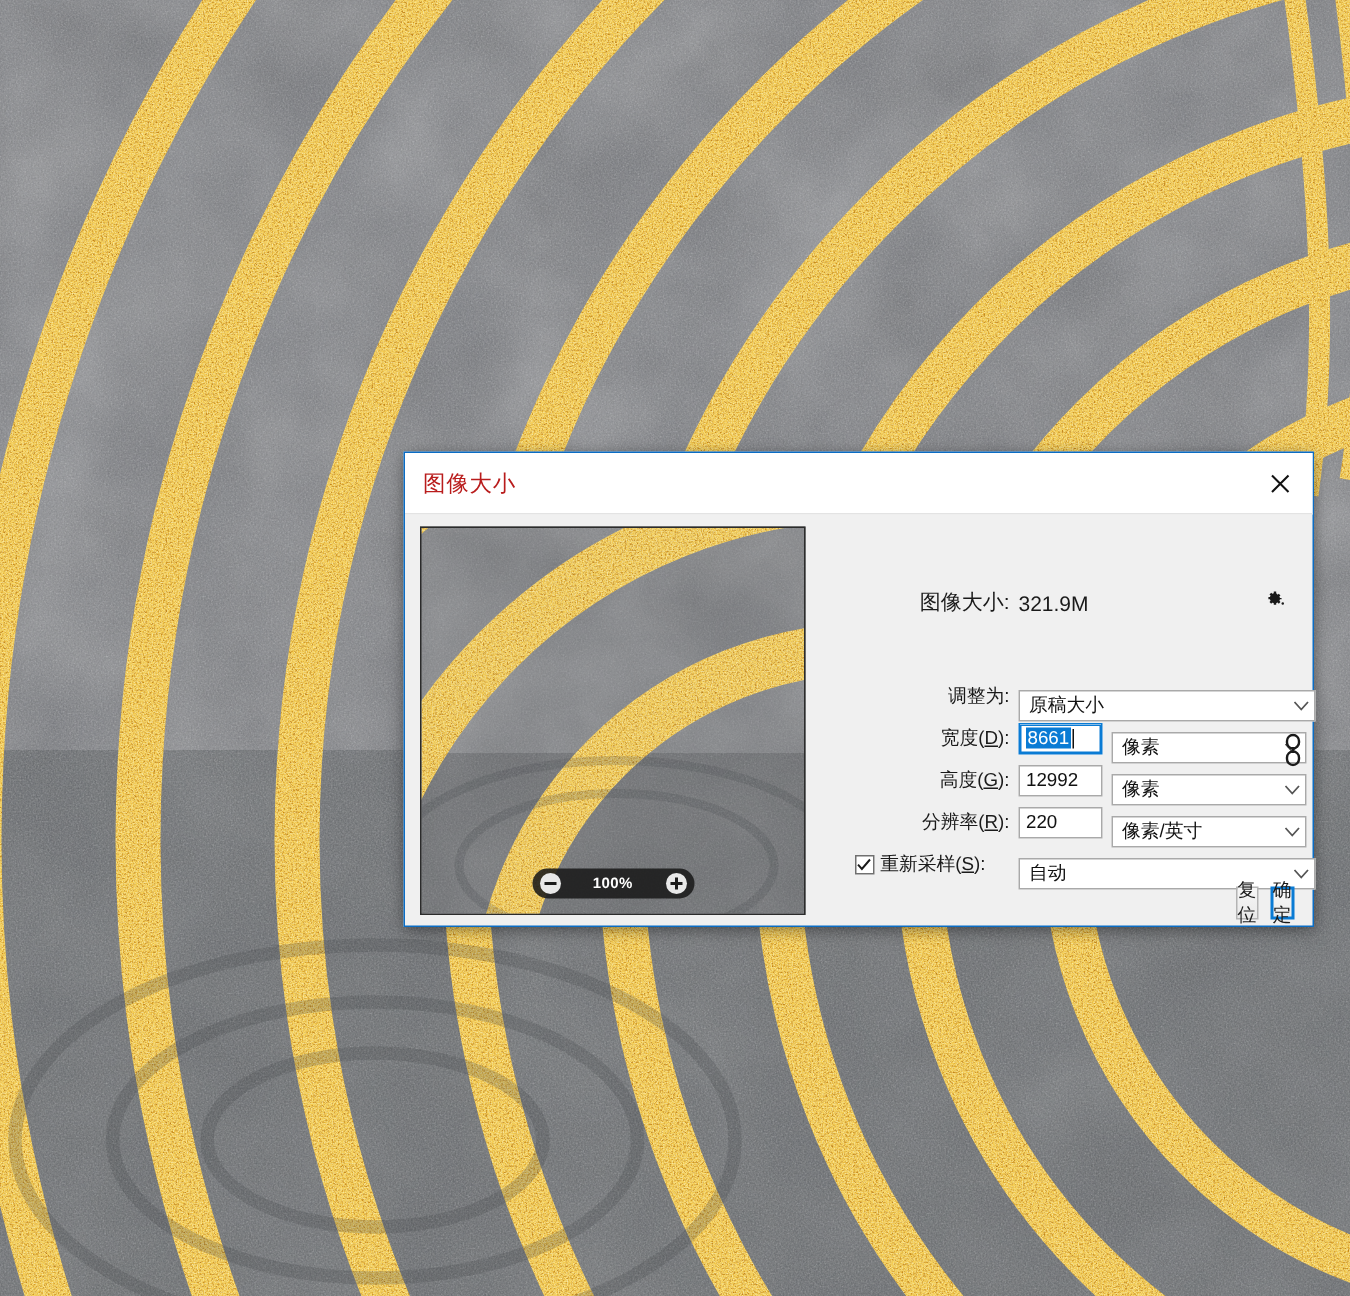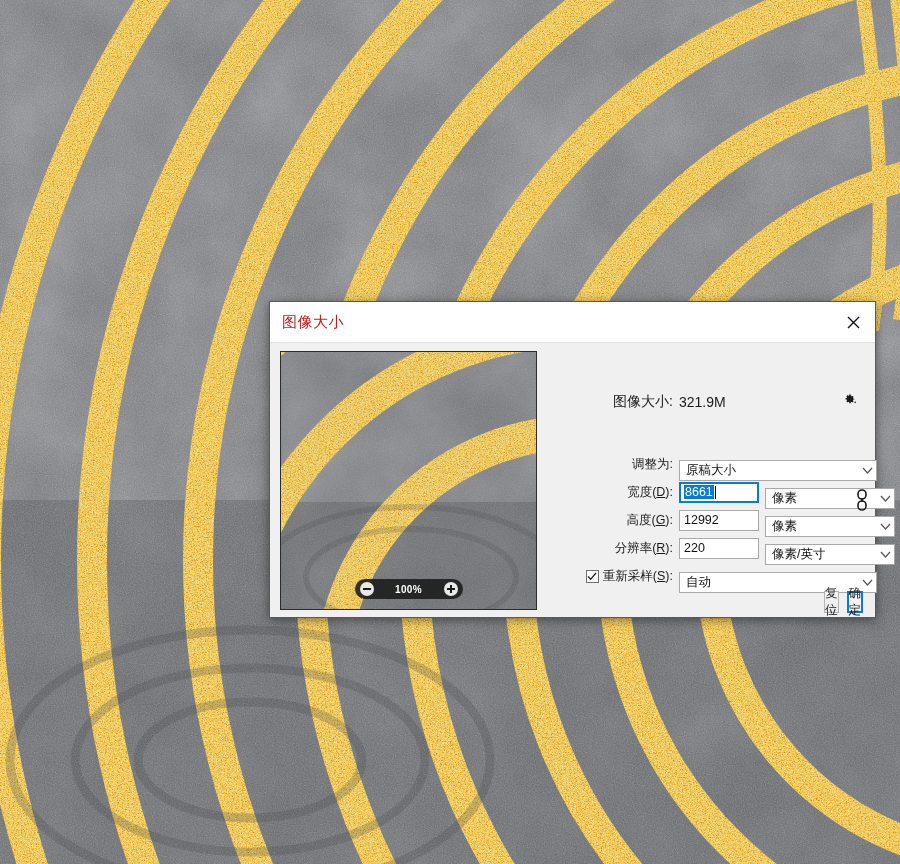--- a/index.html
+++ b/index.html
@@ -141,21 +141,21 @@
     margin-top: 13px;
   }
   .combo .chev {
     margin-left: auto; padding-left: 4px;
     display: flex; align-items: center;
   }
   .combo-wide { width: 198px; }
   .combo-unit { width: 130px; margin-left: 6px; }
 
   .txtbox {
-    width: 80px; height: 21px;
+    width: 56px; height: 21px;
     background: #ffffff;
     border: 1px solid #a9a9a9;
     display: flex; align-items: center;
     padding: 0 4px;
     font-size: 12.5px; color: #111;
     cursor: text;
   }
   .txtbox.focused {
     border: 1px solid #0a7bd4;
     box-shadow: 0 0 0 1px #0a7bd4 inset;
@@ -178,21 +178,21 @@
   
   .cb {
     width: 13px; height: 13px;
     border: 1px solid #707070; background: #fff;
     display: inline-flex; align-items: center; justify-content: center;
     margin-right: 4px; flex: 0 0 auto; cursor: pointer;
   }
   .resamp-label {
     display: flex; align-items: center;
     width: 132px; justify-content: flex-end;
-    padding-right: 6px; white-space: nowrap;
+    padding-right: 22px; white-space: nowrap;
   }
 
   
   .footer {
     position: absolute; left: 277px; right: 12px; top: 248px;
     display: flex; gap: 8px;
   }
   .btn {
     height: 22px; flex: 1;
     display: flex; align-items: center; justify-content: center;

